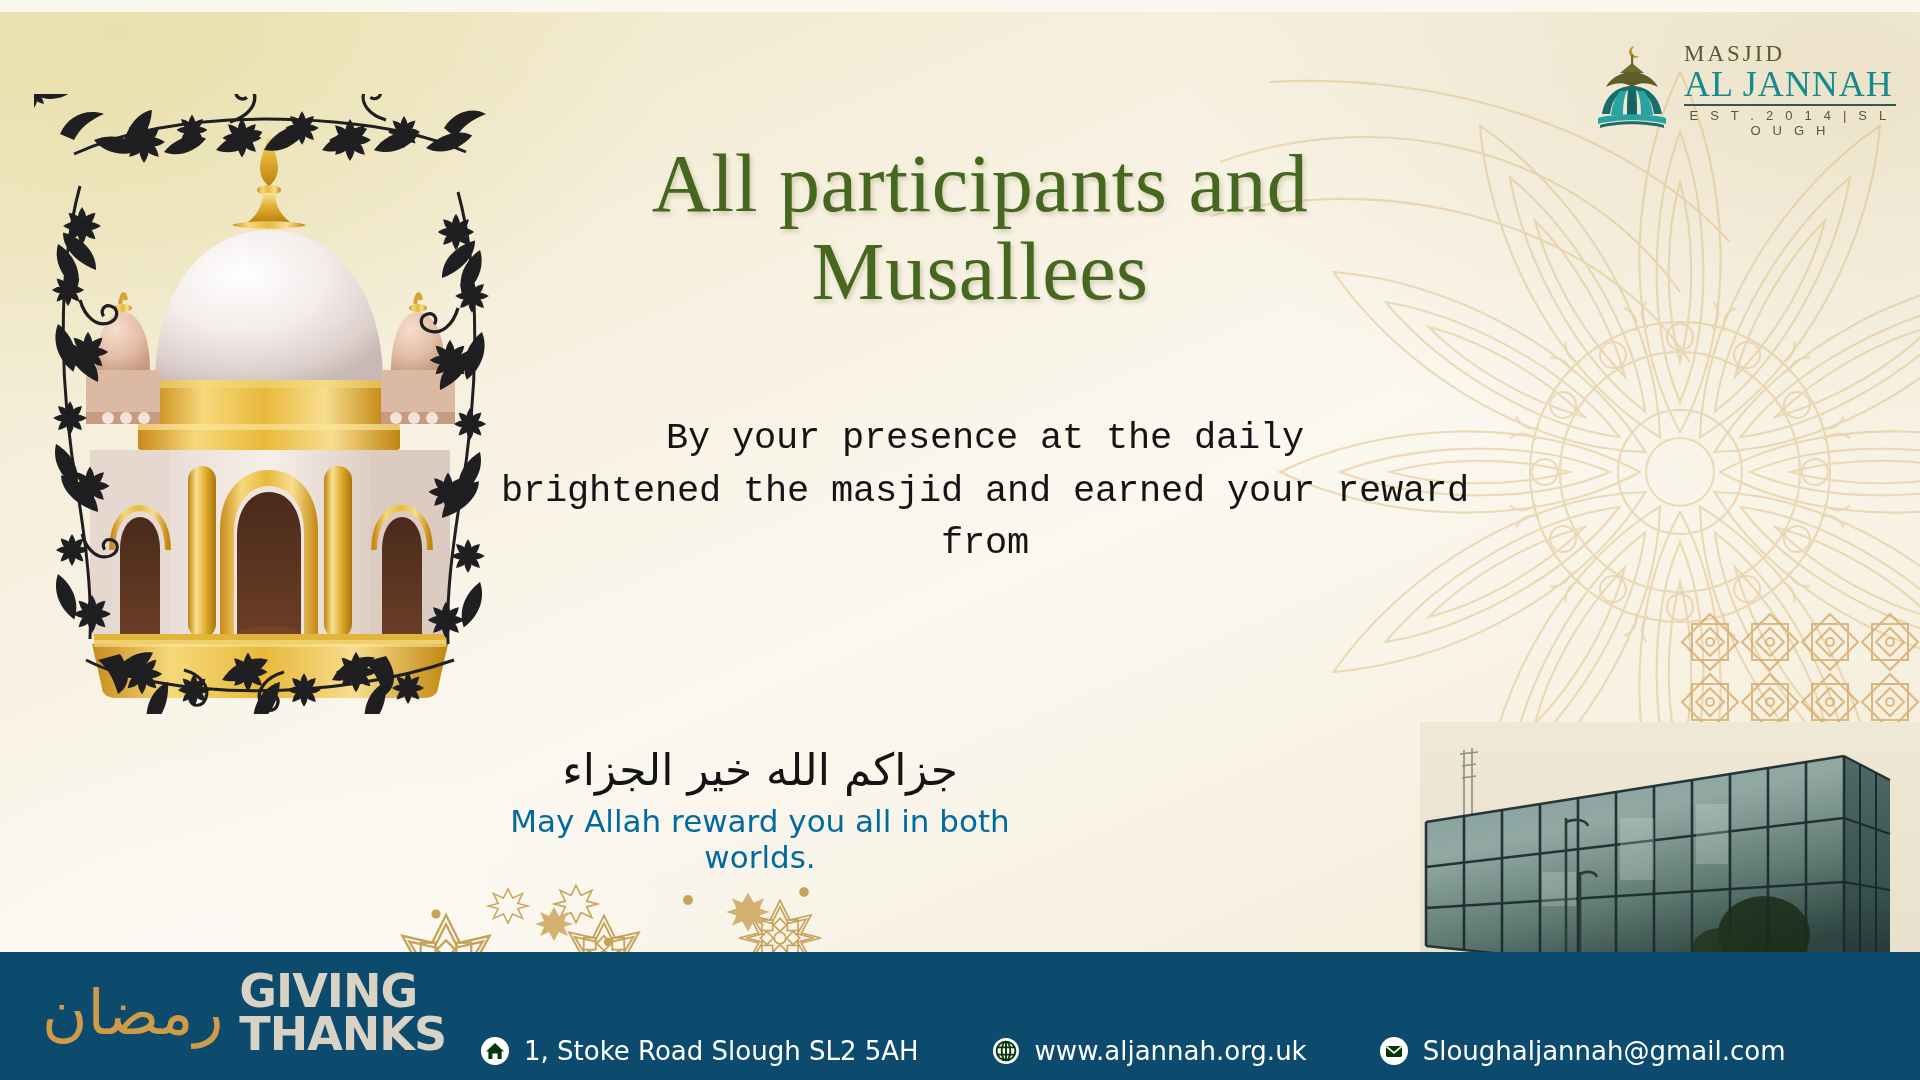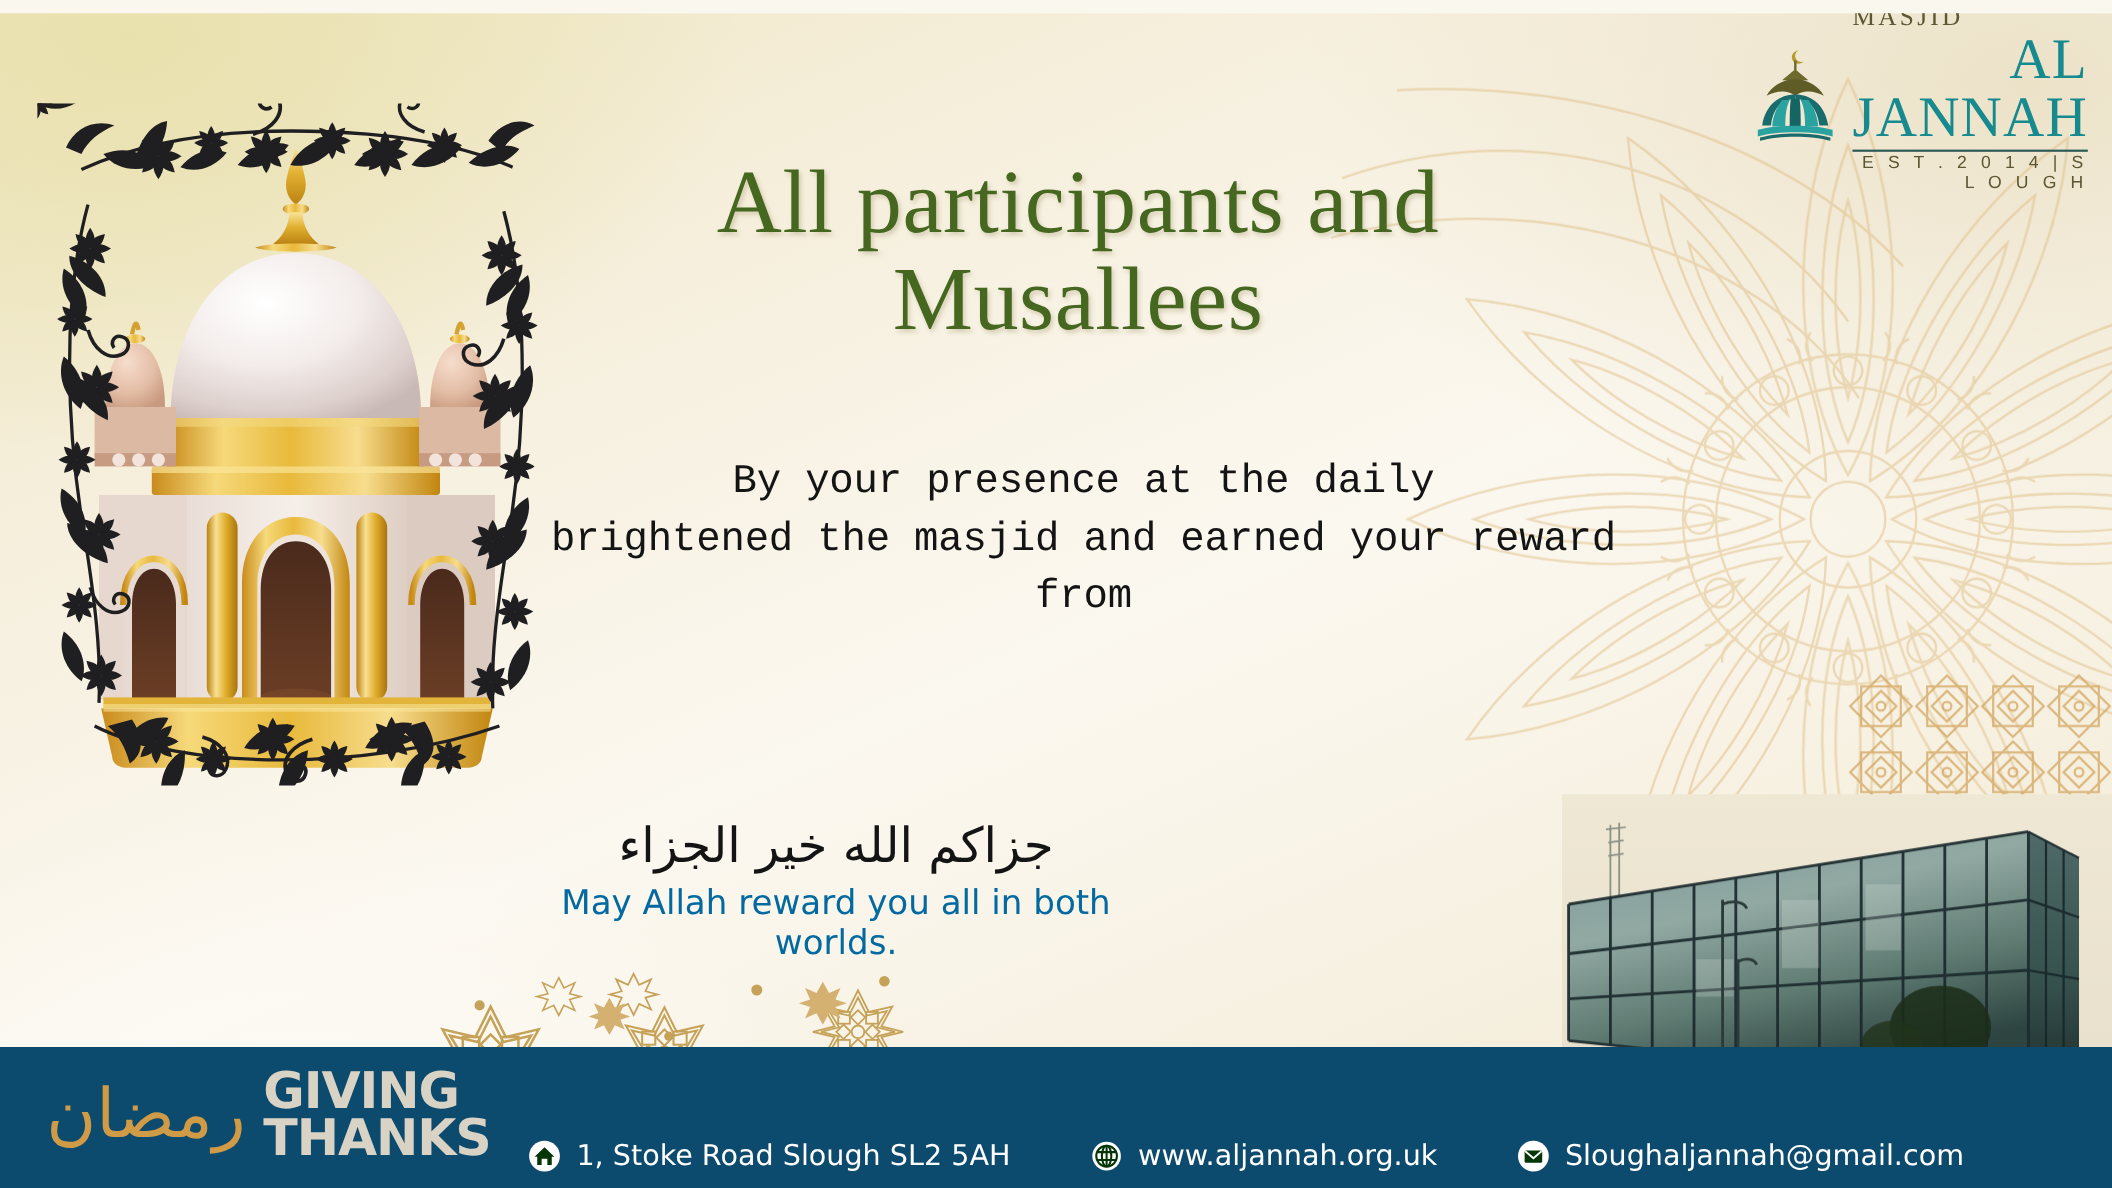--- a/index.html
+++ b/index.html
@@ -93,27 +93,27 @@
   }
   .logo-mark { width:84px; height:92px; flex:0 0 84px; }
   .logo-text { flex:1; padding-top:4px; }
   .logo-masjid {
     font-family:"Liberation Serif", serif;
     font-size:23px; letter-spacing:3px; color:#5a5733; font-weight:400;
     line-height:1;
   }
   .logo-name {
     font-family:"Liberation Serif", serif;
-    font-size:52px; letter-spacing:1px; color:#168a8f; font-weight:400;
-    line-height:1.02; margin-top:1px;text-align:right;
+    font-size:36px; letter-spacing:1px; color:#168a8f; font-weight:400;
+    line-height:1.02; margin-top:1px;
   }
   .logo-rule { height:2px; background:#2d5a57; margin:2px 0 2px 0; }
   .logo-est {
     font-family:"Liberation Sans", sans-serif;
-    font-size:16px; letter-spacing:4.2px; color:#5a5733; text-align:right;
+    font-size:13px; letter-spacing:4.2px; color:#5a5733; text-align:center;
   }
 
   
   .building {
     position:absolute; right:0; bottom:70px;
     width:500px; height:300px;
     overflow:hidden;
   }
 
   

